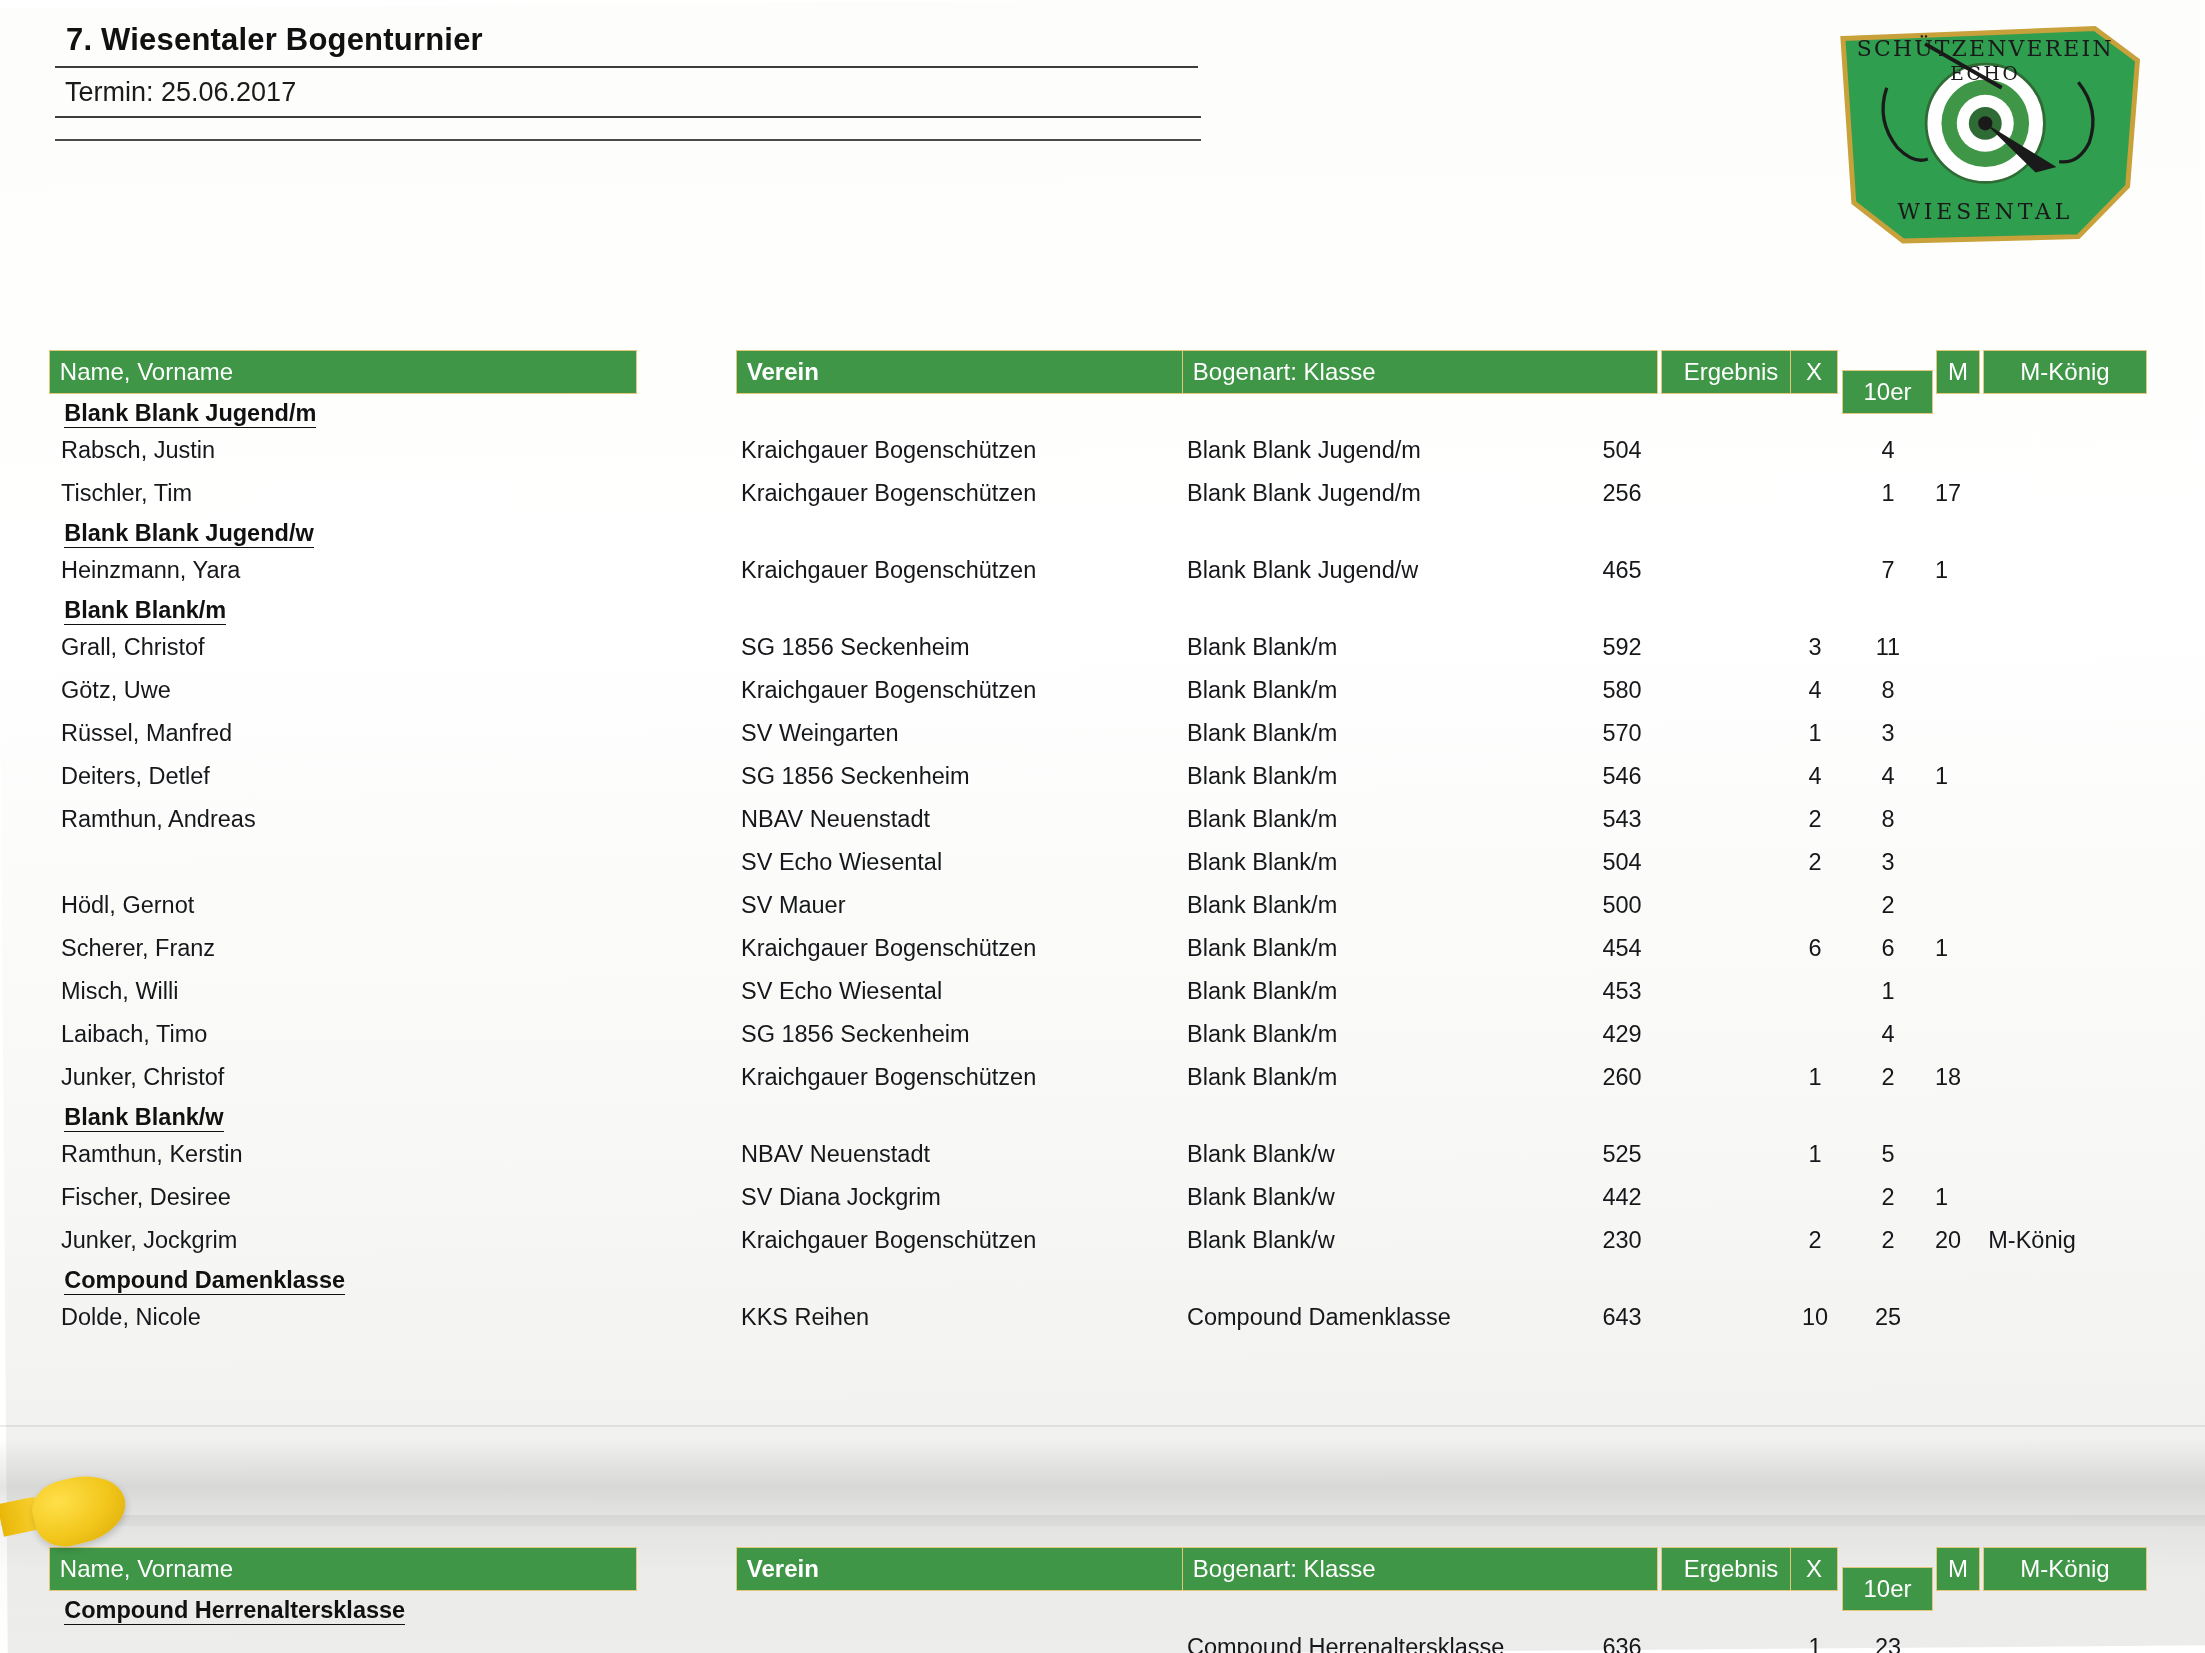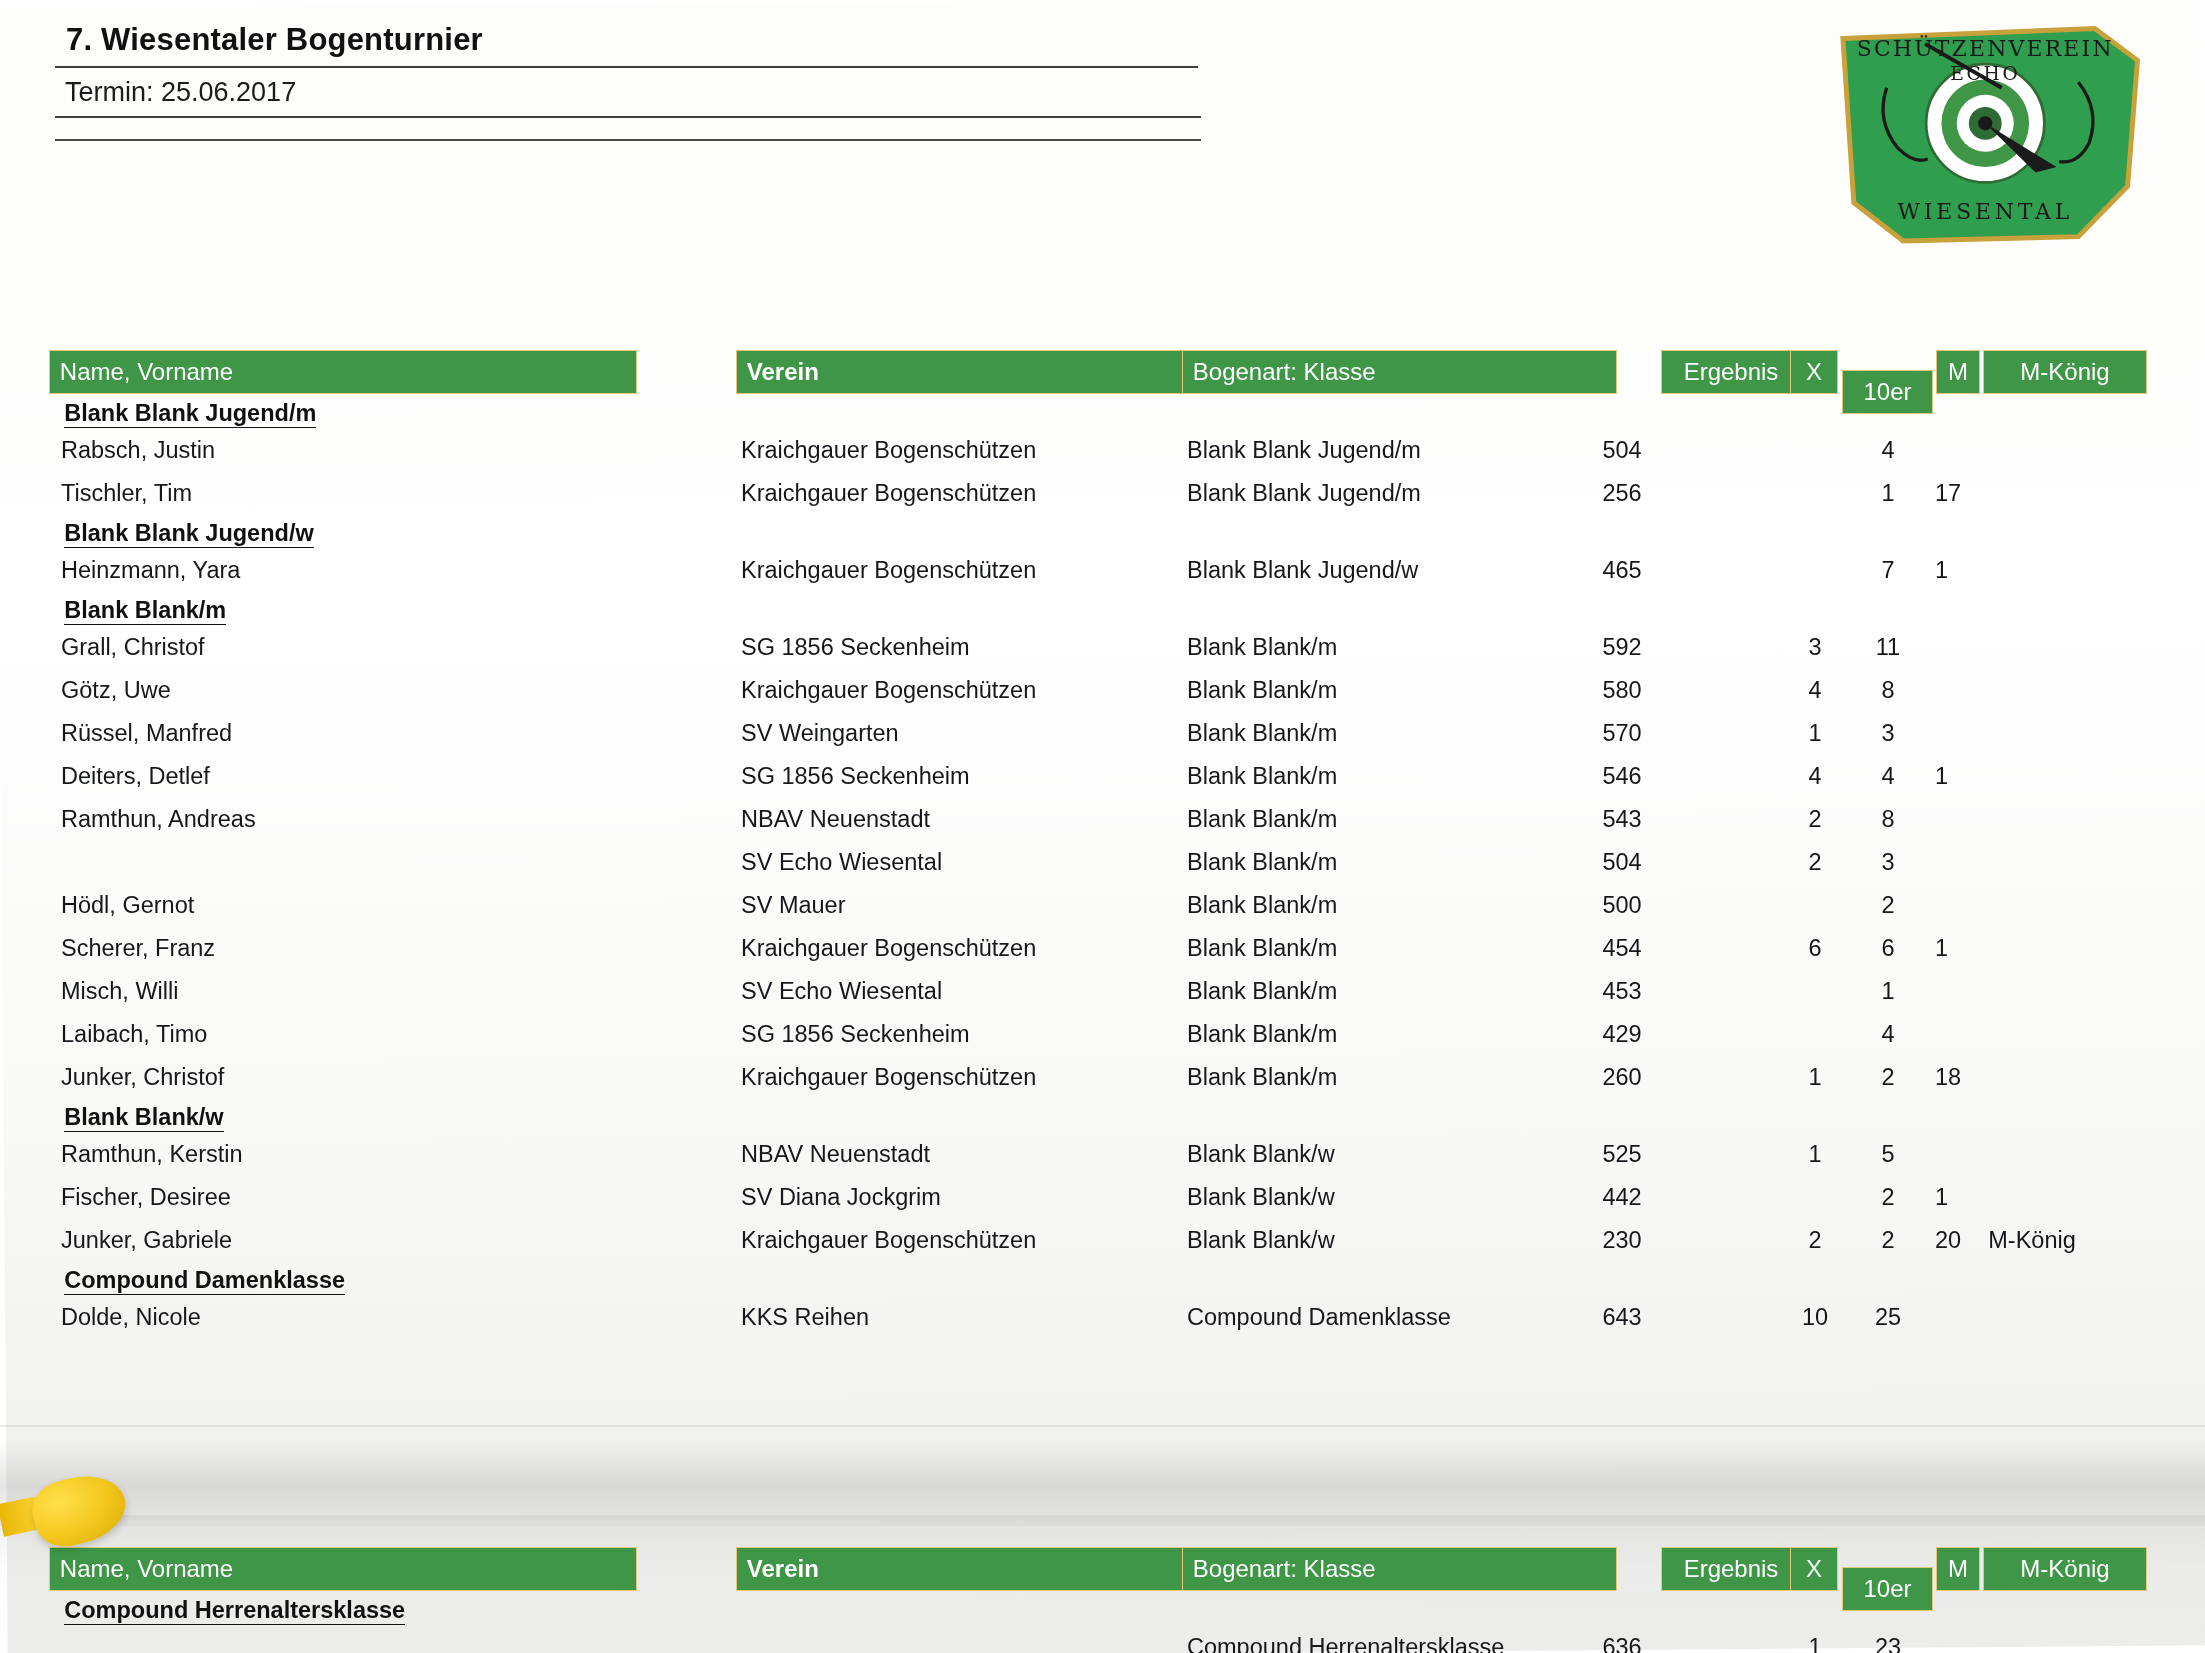--- a/index.html
+++ b/index.html
@@ -118,21 +118,21 @@
     font-size: 24px;
     font-weight: normal;
     display: flex;
     align-items: center;
     box-sizing: border-box;
   }
   .hdr-cell.left-pad { padding-left: 9.8px; }
 
   .c-name    { left: 0px;    width: 588px; }
   .c-verein  { left: 687px; width: 532px; font-weight: bold; }
-  .c-klasse  { left: 1133px; width: 435px; }
+  .c-klasse  { left: 1133px; width: 476px; }
   .c-erg     { left: 1612px; width: 140px; justify-content: center; }
   .c-x       { left: 1741px; width: 48px;  justify-content: center; }
   .c-10er    { left: 1793px; width: 91px; justify-content: center; margin-top: 20px; }
   .c-m       { left: 1887px; width: 44px;  justify-content: center; }
   .c-koenig  { left: 1934px; width: 164px; justify-content: center; }
 
   .group-title {
     position: relative;
     font-size: 23.5px;
     font-weight: bold;
@@ -414,21 +414,21 @@
     <div class="cell-name">Fischer, Desiree</div>
     <div class="cell-verein">SV Diana Jockgrim</div>
     <div class="cell-klasse">Blank Blank/w</div>
     <div class="cell-erg">442</div>
     <div class="cell-x"></div>
     <div class="cell-10er">2</div>
     <div class="cell-m">1</div>
     <div class="cell-koenig"></div>
   </div>
   <div class="row">
-    <div class="cell-name">Junker, Gabriele</div>
+    <div class="cell-name">Junker, Jockgrim</div>
     <div class="cell-verein">Kraichgauer Bogenschützen</div>
     <div class="cell-klasse">Blank Blank/w</div>
     <div class="cell-erg">230</div>
     <div class="cell-x">2</div>
     <div class="cell-10er">2</div>
     <div class="cell-m">20</div>
     <div class="cell-koenig">M-König</div>
   </div>
 
   <div class="group-title"><span class="txt">Compound Damenklasse</span></div>

